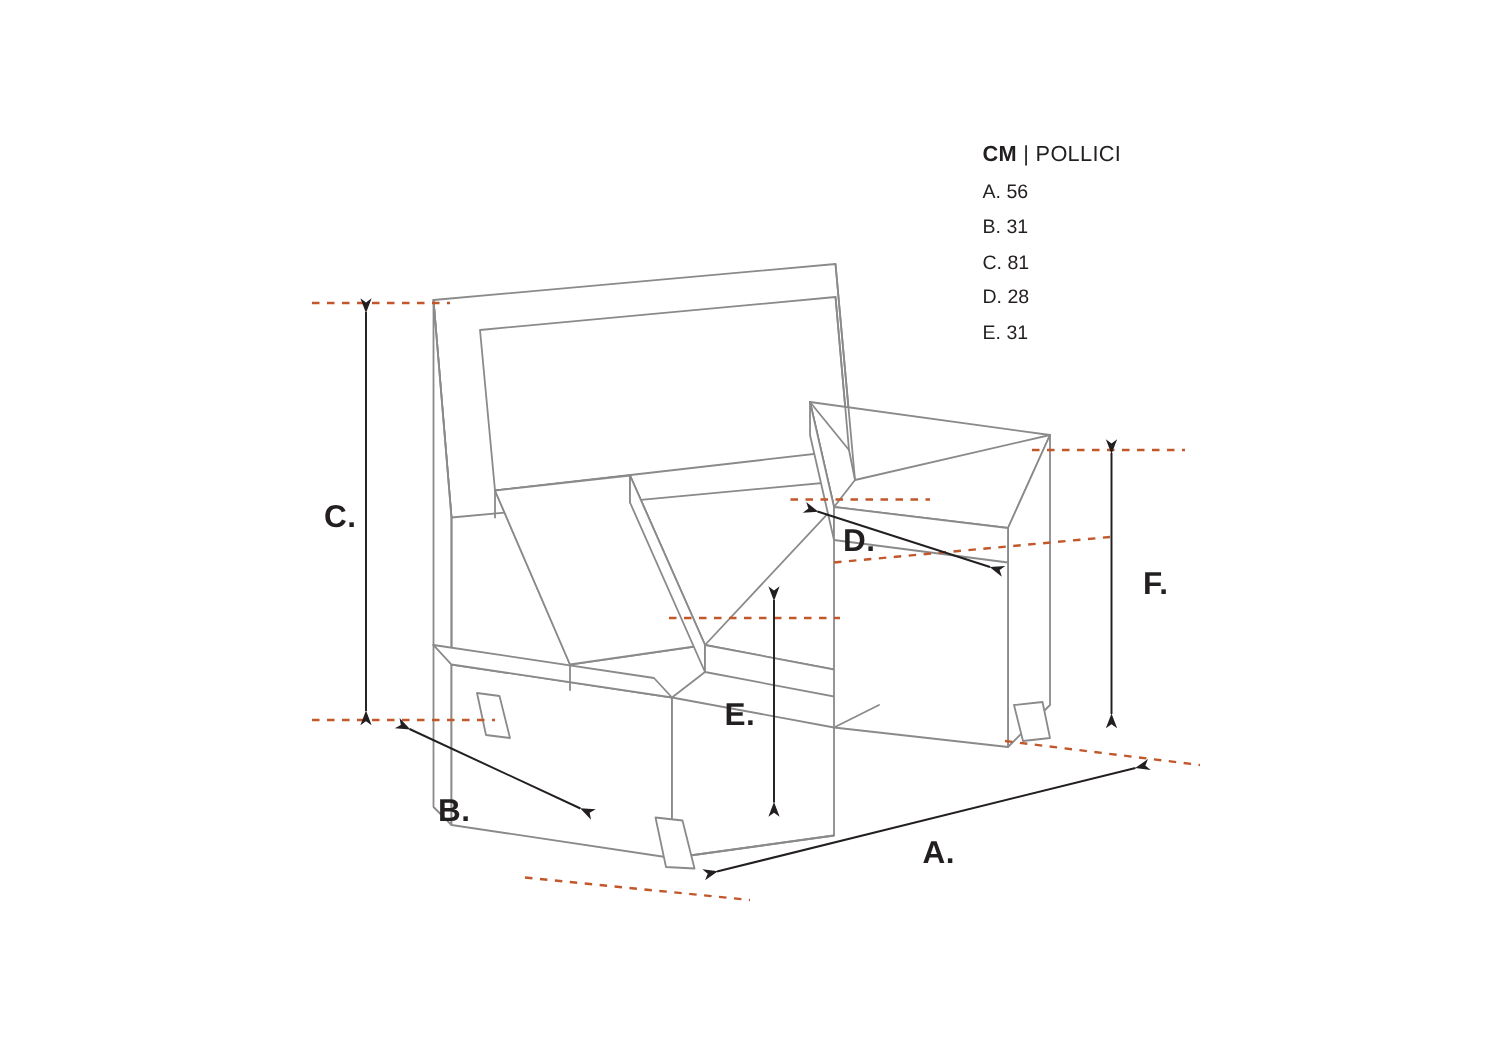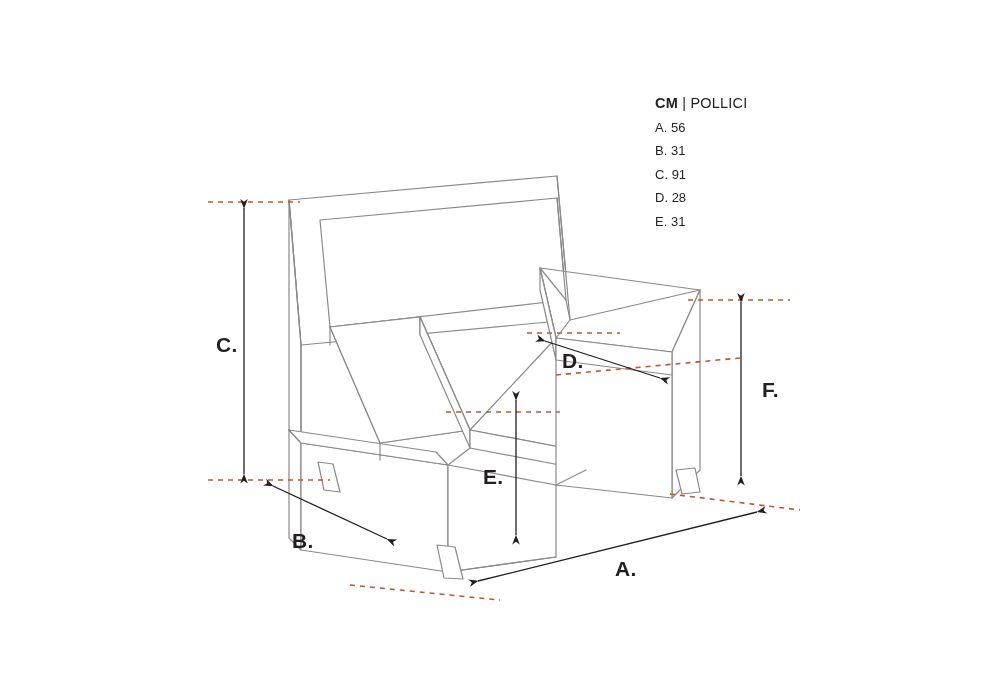--- a/index.html
+++ b/index.html
@@ -184,21 +184,21 @@
     <div class="legend-row">
       <span class="code">A.</span>
       <span class="val">56</span>
     </div>
     <div class="legend-row">
       <span class="code">B.</span>
       <span class="val">31</span>
     </div>
     <div class="legend-row">
       <span class="code">C.</span>
-      <span class="val">91</span>
+      <span class="val">81</span>
     </div>
     <div class="legend-row">
       <span class="code">D.</span>
       <span class="val">28</span>
     </div>
     <div class="legend-row">
       <span class="code">E.</span>
       <span class="val">31</span>
     </div>
   </div>

